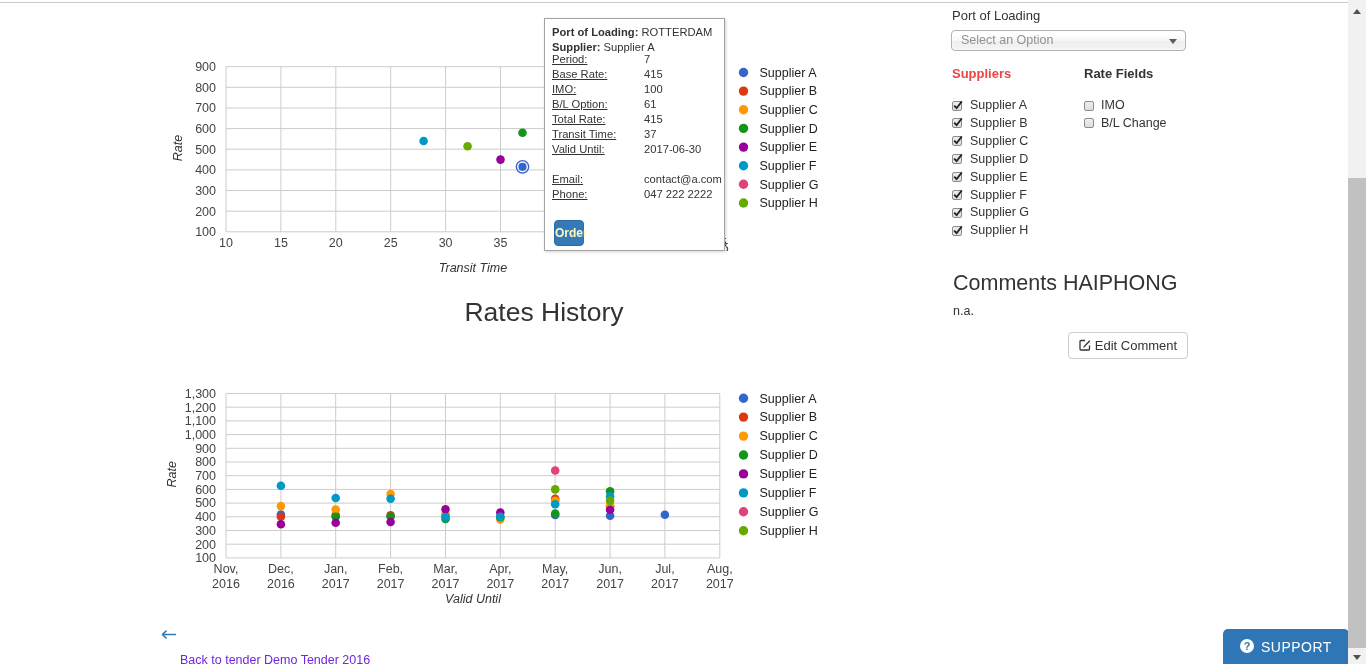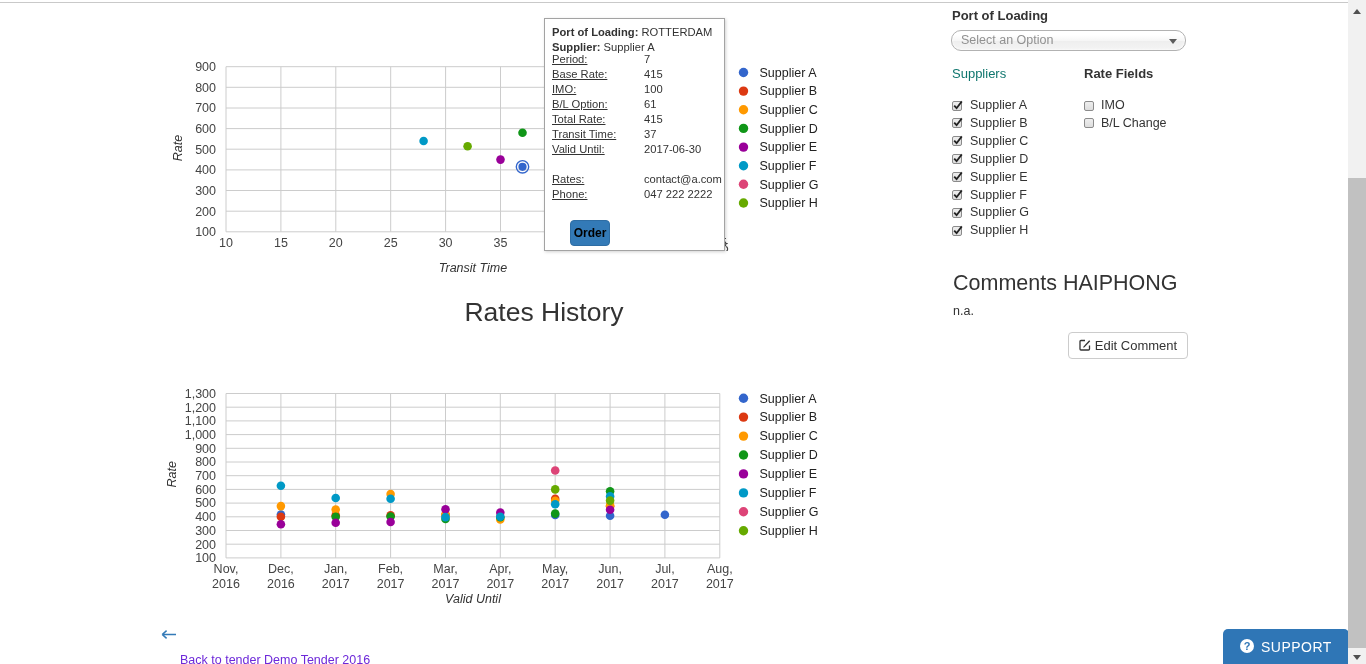--- a/index.html
+++ b/index.html
@@ -193,26 +193,26 @@
     <span style="position:absolute;left:-4px;top:0;font-size:12.5px;color:#444">5</span>
   </div>
 <div style="position:absolute;left:1223px;top:629px;width:126px;height:35px;background:#2f76b6;border-radius:5px 5px 0 0;color:#fff">
     <span style="position:absolute;left:17px;top:10px;width:14px;height:14px;background:#fff;border-radius:50%;color:#2f76b6;font-size:11px;font-weight:bold;text-align:center;line-height:14px">?</span>
     <span style="position:absolute;left:38px;top:10px;font-size:14px;letter-spacing:0.5px">SUPPORT</span>
   </div>
 <div style="position:absolute;left:1348px;top:0;width:18px;height:664px;background:#f1f1f1"></div>
 <div style="position:absolute;left:1348px;top:178px;width:18px;height:470px;background:#c1c1c1"></div>
 <div style="position:absolute;left:1352.5px;top:9px;width:0;height:0;border-left:4.5px solid transparent;border-right:4.5px solid transparent;border-bottom:5px solid #505050"></div>
 <div style="position:absolute;left:1352.5px;top:654.5px;width:0;height:0;border-left:4.5px solid transparent;border-right:4.5px solid transparent;border-top:5px solid #505050"></div>
-<div style="position:absolute;left:952px;top:7.5px;font-size:13px;font-weight:bold;color:#333">Port of Loading</div>
-<div style="position:absolute;left:951px;top:30px;width:235px;height:21px;border:1px solid #b2b2b2;border-radius:10px;background:linear-gradient(#ffffff 20%,#f6f6f6 50%,#eeeeee 52%,#f4f4f4 100%);box-shadow:0 0 3px #fff inset">
+<div style="position:absolute;left:952px;top:7.5px;font-size:13px;font-weight:normal;color:#333">Port of Loading</div>
+<div style="position:absolute;left:951px;top:30px;width:235px;height:21px;border:1px solid #b2b2b2;border-radius:4px;background:linear-gradient(#ffffff 20%,#f6f6f6 50%,#eeeeee 52%,#f4f4f4 100%);box-shadow:0 0 3px #fff inset">
     <span style="position:absolute;left:9px;top:0;line-height:19px;font-size:12.5px;color:#919191">Select an Option</span>
     <span style="position:absolute;right:8px;top:7.5px;width:0;height:0;border-left:4px solid transparent;border-right:4px solid transparent;border-top:5px solid #5c5c5c"></span>
   </div>
-<div style="position:absolute;left:952px;top:65.5px;font-size:13px;font-weight:normal;color:#0f766e">Suppliers</div>
+<div style="position:absolute;left:952px;top:65.5px;font-size:13px;font-weight:bold;color:#ef4444">Suppliers</div>
 <div style="position:absolute;left:1084px;top:65.5px;font-size:13px;font-weight:bold;color:#333">Rate Fields</div>
 <span style="position:absolute;left:951.5px;top:100.5px;width:10px;height:10px;background:linear-gradient(#eee,#ddd);border:1px solid #8b8b8b;border-radius:2px"></span>
 <svg style="position:absolute;left:951.5px;top:99.5px" width="12" height="12" viewBox="0 0 12 12">
     <path d="M2.2 5.6 L4.6 8.2 L9.8 1.4" stroke="#222" stroke-width="1.8" fill="none"></path>
   </svg>
 <div style="position:absolute;left:970px;top:98px;font-size:12.5px;color:#333">Supplier A</div>
 <span style="position:absolute;left:951.5px;top:118.4px;width:10px;height:10px;background:linear-gradient(#eee,#ddd);border:1px solid #8b8b8b;border-radius:2px"></span>
 <svg style="position:absolute;left:951.5px;top:117.4px" width="12" height="12" viewBox="0 0 12 12">
     <path d="M2.2 5.6 L4.6 8.2 L9.8 1.4" stroke="#222" stroke-width="1.8" fill="none"></path>
   </svg>
@@ -262,16 +262,16 @@
 <div><b>Supplier:</b> Supplier A</div>
 <div style="margin-top:-3px">
 <div style="position:relative"><span style="text-decoration:underline">Period:</span><span style="position:absolute;left:92px">7</span></div>
 <div style="position:relative"><span style="text-decoration:underline">Base Rate:</span><span style="position:absolute;left:92px">415</span></div>
 <div style="position:relative"><span style="text-decoration:underline">IMO:</span><span style="position:absolute;left:92px">100</span></div>
 <div style="position:relative"><span style="text-decoration:underline">B/L Option:</span><span style="position:absolute;left:92px">61</span></div>
 <div style="position:relative"><span style="text-decoration:underline">Total Rate:</span><span style="position:absolute;left:92px">415</span></div>
 <div style="position:relative"><span style="text-decoration:underline">Transit Time:</span><span style="position:absolute;left:92px">37</span></div>
 <div style="position:relative"><span style="text-decoration:underline">Valid Until:</span><span style="position:absolute;left:92px">2017-06-30</span></div>
 <div style="height:15px"></div>
-<div style="position:relative"><span style="text-decoration:underline">Rates:</span><span style="position:absolute;left:92px">contact@a.com</span></div>
+<div style="position:relative"><span style="text-decoration:underline">Email:</span><span style="position:absolute;left:92px">contact@a.com</span></div>
 <div style="position:relative"><span style="text-decoration:underline">Phone:</span><span style="position:absolute;left:92px">047 222 2222</span></div>
 </div>
-<div style="position:absolute;left:25px;top:201px;width:40px;height:26px;background:#337ab7;border:1px solid #2e6da4;border-radius:4px;color:#000000;font-weight:bold;text-align:center;line-height:24px;font-size:12px">Order</div>
+<div style="position:absolute;left:9px;top:201px;width:30px;height:26px;background:#337ab7;border:1px solid #2e6da4;border-radius:4px;color:#fef9c3;font-weight:bold;text-align:center;line-height:24px;font-size:12px">Order</div>
 </div>
 </body></html>

